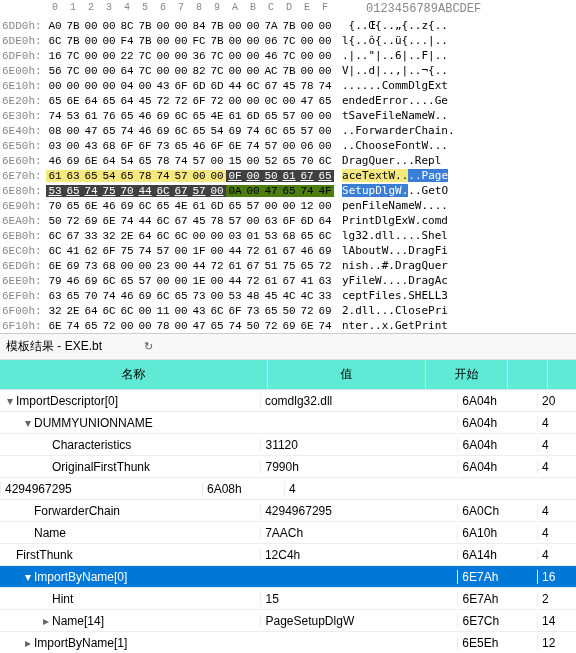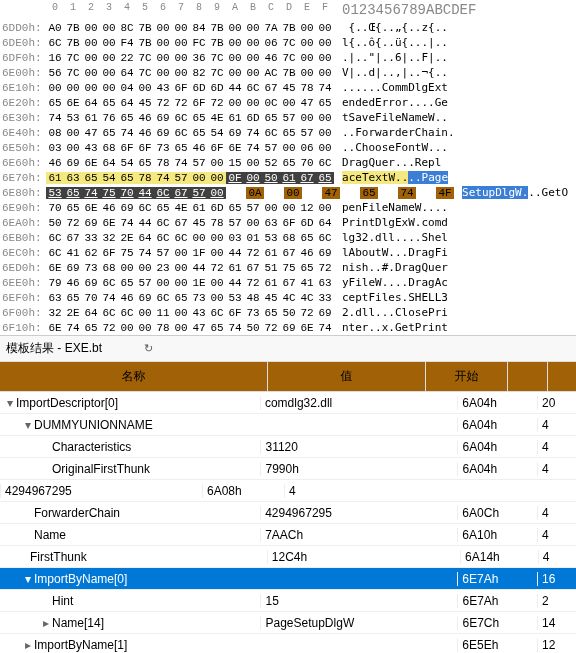--- a/index.html
+++ b/index.html
@@ -2,34 +2,34 @@
 <html><head>
 <meta charset="utf-8">
 <style>
 * { margin: 0; padding: 0; box-sizing: border-box; }
 body { font-family: Consolas, 'Courier New', monospace; font-size: 11px; color: #000; background: #fff; width: 576px; }
 .hex-view { border-bottom: 1px solid #ccc; }
 .hex-header { display: flex; color: #888; font-size: 10px; padding: 2px 0; }
 .offset-col { width: 46px; text-align: left; padding-left: 2px; }
 .hex-cols { display: flex; }
 .hex-col { width: 18px; text-align: center; }
-.ascii-col { width: 112px; padding-left: 8px; font-size: 14px; }
+.ascii-col { width: 112px; padding-left: 8px; font-size: 12px; margin-left: 24px; }
 .hex-row { display: flex; height: 15px; align-items: center; }
 .hex-row .offset { width: 46px; color: #888; padding-left: 2px; }
 .hex-bytes { display: flex; }
 .hex-byte { width: 18px; text-align: center; }
 .hex-byte.hy { background: #f5e87e; }
 .hex-byte.hb { background: #404040; color: #fff; text-decoration: underline; }
-.hex-byte.hg { background: #a16207; margin-left: 20px; }
+.hex-byte.hg { background: #4d7c0f; }
 .ascii { padding-left: 8px; white-space: pre; font-family: Consolas, monospace; }
 .ascii .ay { background: #f5e87e; }
 .ascii .ab { background: #3a7ed6; color: #fff; }
 .tab-bar { display: flex; align-items: center; font-family: 'Microsoft YaHei', sans-serif; font-size: 12px; padding: 4px 6px; border-bottom: 1px solid #ddd; background: #f8f8f8; gap: 36px; }
 .tree-view { font-family: 'Microsoft YaHei', sans-serif; font-size: 12px; }
-.tree-header { display: flex; background: #a16207; border-bottom: 1px solid #ddd; font-weight: normal; }
+.tree-header { display: flex; background: #5eead4; border-bottom: 1px solid #ddd; font-weight: normal; }
 .tree-header .th { padding: 6px 4px; border-right: 1px solid #ddd; text-align: center; }
 .th-name { width: 268px; }
 .th-value { width: 158px; }
 .th-start { width: 82px; }
 .th-size { width: 40px; }
 .tree-row { display: flex; border-bottom: 1px solid #eee; height: 22px; align-items: center; }
 .tree-row.selected { background: #0078d7; color: #fff; }
 .tree-row .cell { padding: 0 4px; overflow: hidden; white-space: nowrap; }
 .cell-name { width: 268px; display: flex; align-items: center; }
 .cell-value { width: 158px; border-left: 1px solid #eee; }
@@ -597,21 +597,21 @@
       <div class="tree-row">
         <div class="cell cell-name" style="padding-left: 22px;">
           <span class="expander"></span>
           <span>Name</span>
         </div>
         <div class="cell cell-value">7AACh</div>
         <div class="cell cell-start">6A10h</div>
         <div class="cell cell-size">4</div>
       </div>
       <div class="tree-row">
-        <div class="cell cell-name" style=" margin-left: 14px;">
+        <div class="cell cell-name" style="">
           <span class="expander"></span>
           <span>FirstThunk</span>
         </div>
         <div class="cell cell-value">12C4h</div>
         <div class="cell cell-start">6A14h</div>
         <div class="cell cell-size">4</div>
       </div>
       <div class="tree-row selected">
         <div class="cell cell-name" style="padding-left: 22px;">
           <span class="expander">▾</span>

